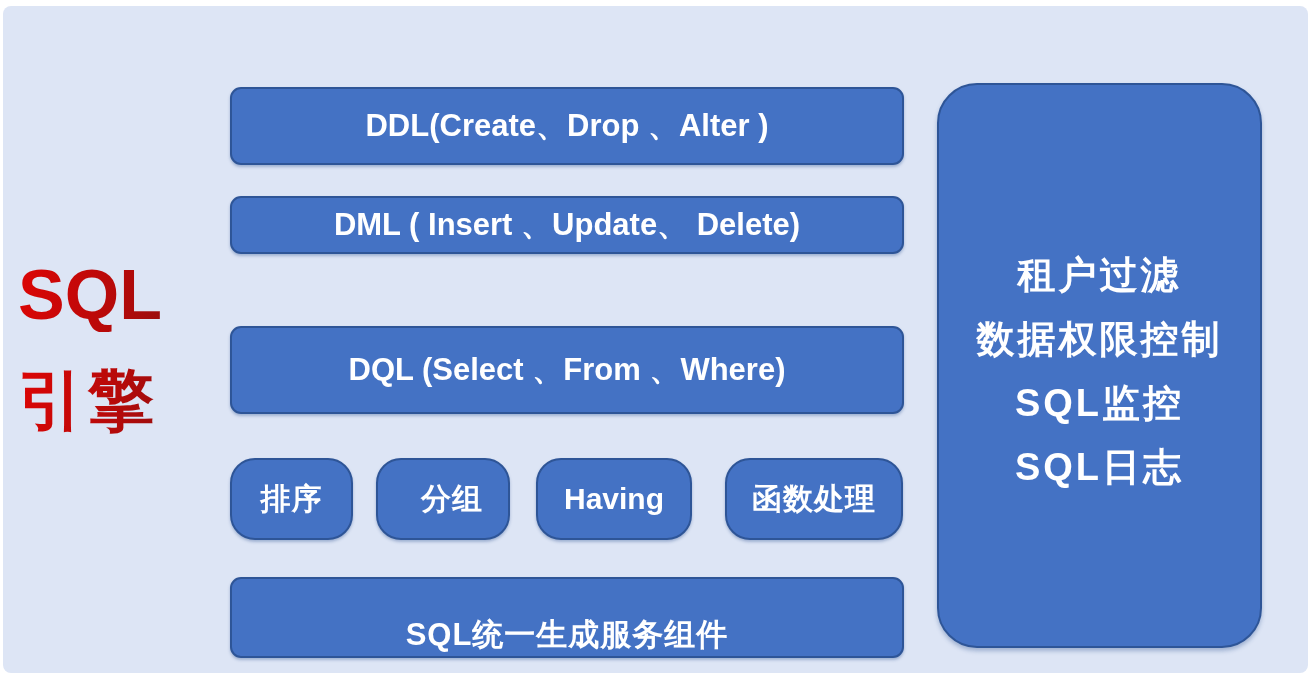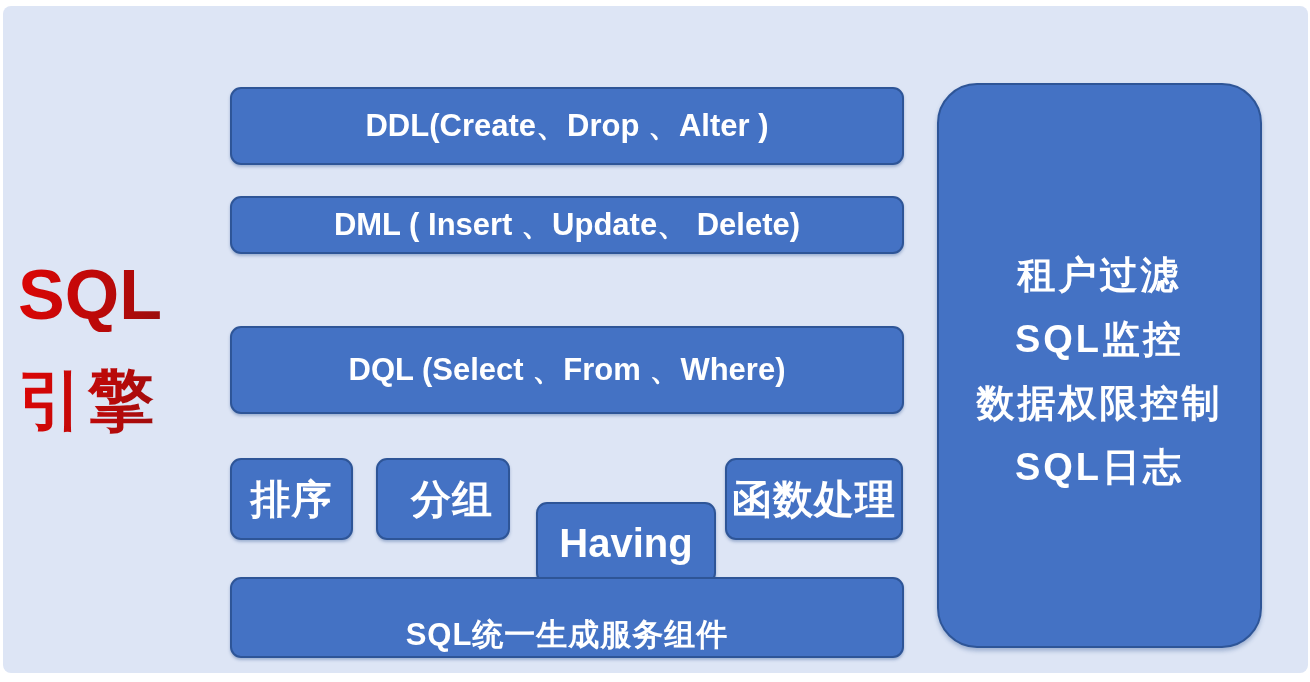--- a/index.html
+++ b/index.html
@@ -36,24 +36,24 @@
     color:#ffffff;font-weight:bold;
     display:flex;align-items:center;justify-content:center;
     box-shadow:0 2px 3px rgba(43,81,144,0.35);
     z-index:2;white-space:pre;
   }
   .wide{left:230px;width:674px;font-size:31px;border-radius:11px;}
   .box-ddl{top:87px;height:78px;}
   .box-dml{top:196px;height:58px;}
   .box-dql{top:326px;height:88px;}
   .box-service{top:577px;height:81px;letter-spacing:1px;align-items:flex-end;}
-  .clause{top:458px;height:82px;font-size:40px;letter-spacing:1px;border-radius:11px;}
+  .clause{top:458px;height:82px;font-size:30px;letter-spacing:1px;border-radius:25px;}
   .clause-sort{left:230px;width:123px;}
   .clause-group{left:376px;width:134px;padding-left:18px;}
-  .clause-having{left:536px;width:180px;letter-spacing:0;margin-top:44px;}
+  .clause-having{left:536px;width:156px;letter-spacing:0;}
   .clause-function{left:725px;width:178px;}
   
   .panel{
     position:absolute;left:937px;top:83px;width:325px;height:565px;box-sizing:border-box;
     background:#4472c4;border:2.5px solid #2e5597;border-radius:40px;
     box-shadow:0 3px 4px rgba(43,81,144,0.35);
     display:flex;flex-direction:column;align-items:center;justify-content:center;
     gap:24px;padding-top:10px;z-index:2;
   }
   .panel-item{
@@ -96,17 +96,17 @@
   <div class="bluebox clause clause-function">
     <span>函数处理</span>
   </div>
 
   <div class="bluebox wide box-service">
     <span>SQL统一生成服务组件</span>
   </div>
 
   <div class="panel">
     <div class="panel-item">租户过滤</div>
+    <div class="panel-item">数据权限控制</div>
     <div class="panel-item">SQL监控</div>
-    <div class="panel-item">数据权限控制</div>
     <div class="panel-item">SQL日志</div>
   </div>
 </div>
 
 </body></html>

